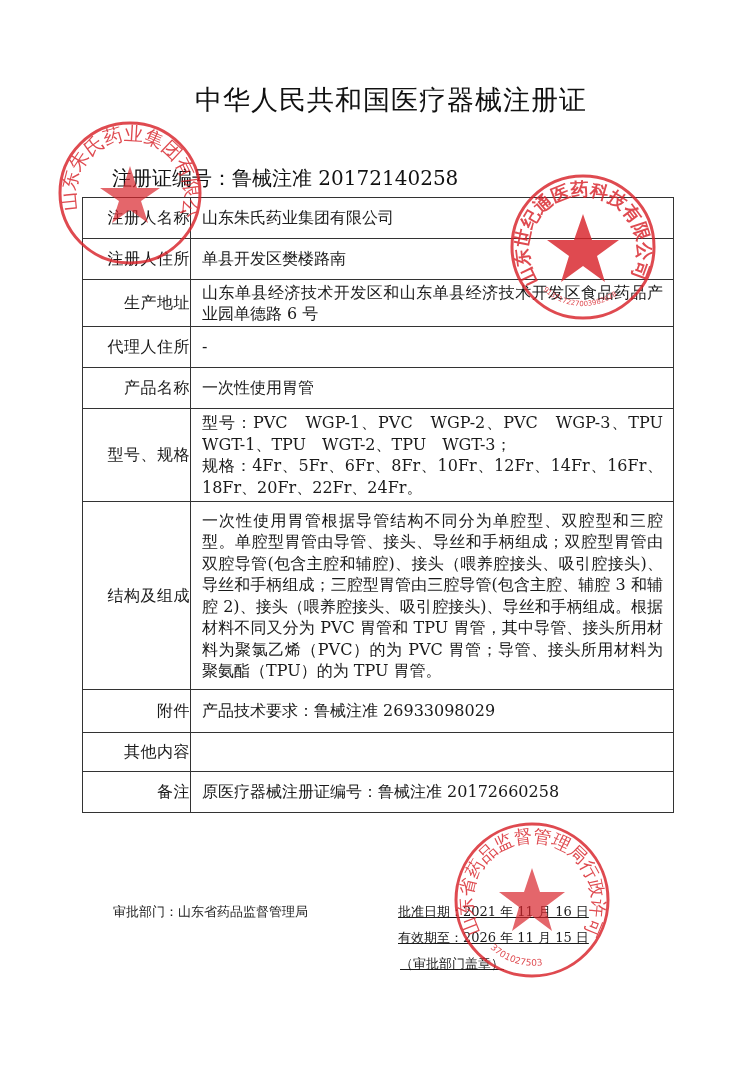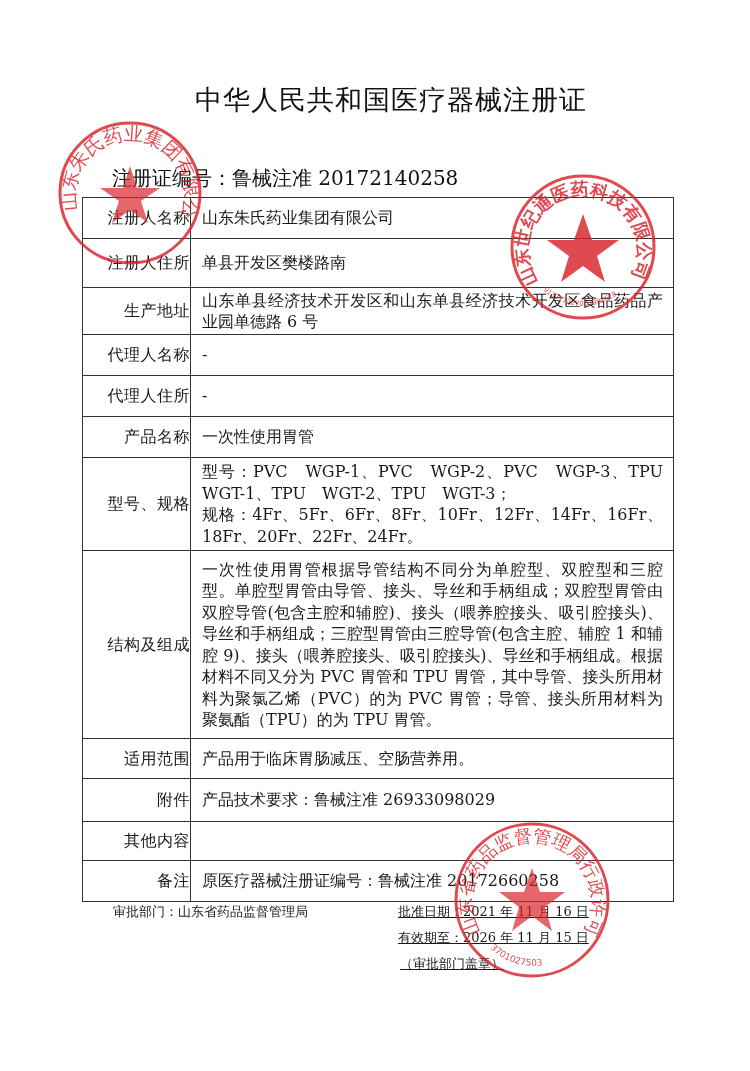--- a/index.html
+++ b/index.html
@@ -40,54 +40,46 @@
 <div class="title">中华人民共和国医疗器械注册证</div>
 
 <div class="regno"><span>注册证编号：</span><span>鲁械注准 20172140258</span></div>
 
 <table class="cert">
   <tbody>
     <tr style="height:41px">
       <td class="lab">注册人名称</td>
       <td class="val">山东朱氏药业集团有限公司</td>
     </tr>
-    <tr style="height:49px">
+    <tr style="height:41px">
       <td class="lab">注册人住所</td>
       <td class="val">单县开发区樊楼路南</td>
     </tr>
     <tr style="height:47px">
       <td class="lab">生产地址</td>
       <td class="val">山东单县经济技术开发区和山东单县经济技术开发区食品药品产业园单德路 6 号</td>
-    </tr>
-    <tr style="height:41px">
-      <td class="lab">代理人名称</td>
-      <td class="val">-</td>
     </tr>
     <tr style="height:41px">
       <td class="lab">代理人住所</td>
       <td class="val">-</td>
     </tr>
     <tr style="height:41px">
       <td class="lab">产品名称</td>
       <td class="val">一次性使用胃管</td>
     </tr>
     <tr style="height:93px">
       <td class="lab">型号、规格</td>
       <td class="val">
         <div>型号：PVC　WGP-1、PVC　WGP-2、PVC　WGP-3、TPU　WGT-1、TPU　WGT-2、TPU　WGT-3；</div>
         <div>规格：4Fr、5Fr、6Fr、8Fr、10Fr、12Fr、14Fr、16Fr、18Fr、20Fr、22Fr、24Fr。</div>
       </td>
     </tr>
     <tr style="height:188px">
       <td class="lab">结构及组成</td>
-      <td class="val">一次性使用胃管根据导管结构不同分为单腔型、双腔型和三腔型。单腔型胃管由导管、接头、导丝和手柄组成；双腔型胃管由双腔导管(包含主腔和辅腔)、接头（喂养腔接头、吸引腔接头)、导丝和手柄组成；三腔型胃管由三腔导管(包含主腔、辅腔 1 和辅腔 9)、接头（喂养腔接头、吸引腔接头)、导丝和手柄组成。根据材料不同又分为 PVC 胃管和 TPU 胃管，其中导管、接头所用材料为聚氯乙烯（PVC）的为 PVC 胃管；导管、接头所用材料为聚氨酯（TPU）的为 TPU 胃管。</td>
-    </tr>
-    <tr style="height:40px">
-      <td class="lab">适用范围</td>
-      <td class="val">产品用于临床胃肠减压、空肠营养用。</td>
+      <td class="val">一次性使用胃管根据导管结构不同分为单腔型、双腔型和三腔型。单腔型胃管由导管、接头、导丝和手柄组成；双腔型胃管由双腔导管(包含主腔和辅腔)、接头（喂养腔接头、吸引腔接头)、导丝和手柄组成；三腔型胃管由三腔导管(包含主腔、辅腔 3 和辅腔 2)、接头（喂养腔接头、吸引腔接头)、导丝和手柄组成。根据材料不同又分为 PVC 胃管和 TPU 胃管，其中导管、接头所用材料为聚氯乙烯（PVC）的为 PVC 胃管；导管、接头所用材料为聚氨酯（TPU）的为 TPU 胃管。</td>
     </tr>
     <tr style="height:43px">
       <td class="lab">附件</td>
       <td class="val">产品技术要求：鲁械注准 26933098029</td>
     </tr>
     <tr style="height:39px">
       <td class="lab">其他内容</td>
       <td class="val"></td>
     </tr>
     <tr style="height:41px">

